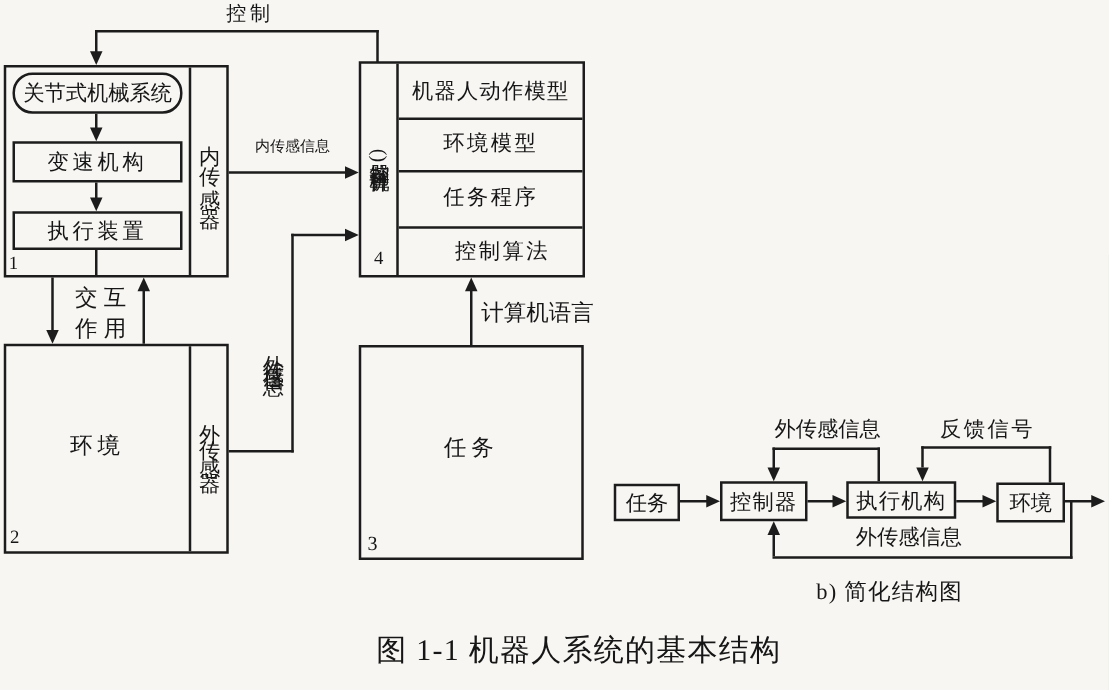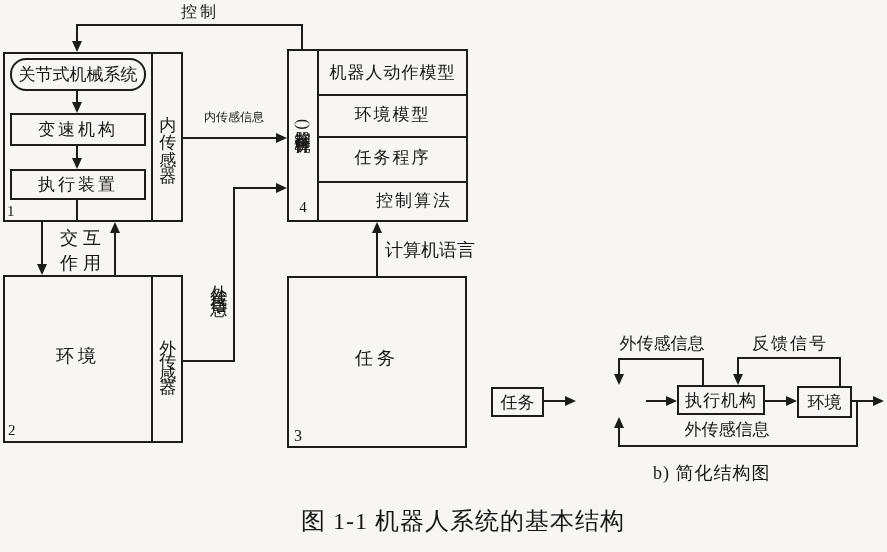--- a/index.html
+++ b/index.html
@@ -82,39 +82,42 @@
   <div class="lb vt ctr" style="left:204px;top:224px;width:28px;height:114px;font-size:17px;letter-spacing:4px;">外传感信息</div>
 
   <div class="bx" style="left:287px;top:49px;width:181px;height:173px;"></div>
   <div class="ln" style="left:317px;top:51px;width:2px;height:169px;"></div>
   <div class="ln" style="left:319px;top:94px;width:147px;height:2px;"></div>
   <div class="ln" style="left:319px;top:136px;width:147px;height:2px;"></div>
   <div class="ln" style="left:319px;top:181px;width:147px;height:2px;"></div>
   <div class="lb ctr" style="left:319px;top:53px;width:147px;height:41px;font-size:17px;letter-spacing:1px;">机器人动作模型</div>
   <div class="lb ctr" style="left:319px;top:96px;width:147px;height:38px;font-size:17px;letter-spacing:2px;">环境模型</div>
   <div class="lb ctr" style="left:319px;top:138px;width:147px;height:41px;font-size:17px;letter-spacing:2px;">任务程序</div>
-  <div class="lb ctr" style="left:319px;top:183px;width:166px;height:36px;font-size:17px;letter-spacing:2px;margin-left:12px;">控制算法</div>
+  <div class="lb ctr" style="left:319px;top:183px;width:166px;height:36px;font-size:17px;letter-spacing:2px;">控制算法</div>
   <div class="lb vt ctr" style="left:289px;top:52px;width:28px;height:145px;font-size:16px;">控制器(计算机)</div>
   <div class="lb ctr" style="left:295px;top:197px;width:16px;height:20px;font-size:15px;">4</div>
 
   <div class="bx" style="left:287px;top:276px;width:180px;height:172px;"></div>
   <div class="lb ctr" style="left:289px;top:278px;width:176px;height:162px;font-size:18px;letter-spacing:4px;">任务</div>
   <div class="lb" style="left:294px;top:426px;font-size:16px;">3</div>
 
   <div class="ln" style="left:376px;top:232px;width:2px;height:44px;"></div>
   <div class="ah ah-u" style="left:372px;top:222px;"></div>
   <div class="lb" style="left:385px;top:240px;font-size:18px;">计算机语言</div>
 
 
   <div class="bx ctr" style="left:491px;top:387px;width:53px;height:30px;font-size:17px;">
     <span>任务</span>
   </div>
   <div class="ln" style="left:544px;top:400px;width:23px;height:2px;"></div>
   <div class="ah ah-r" style="left:565px;top:396px;"></div>
 
+  <div class="bx ctr" style="left:576px;top:385px;width:70px;height:32px;font-size:17px;letter-spacing:1px;">
+    <span>控制器</span>
+  </div>
   <div class="ln" style="left:646px;top:400px;width:22px;height:2px;"></div>
   <div class="ah ah-r" style="left:666px;top:396px;"></div>
 
   <div class="bx ctr" style="left:677px;top:385px;width:88px;height:30px;font-size:17px;letter-spacing:1px;">
     <span>执行机构</span>
   </div>
   <div class="ln" style="left:765px;top:400px;width:23px;height:2px;"></div>
   <div class="ah ah-r" style="left:786px;top:396px;"></div>
 
   <div class="bx ctr" style="left:797px;top:386px;width:55px;height:32px;font-size:17px;">

